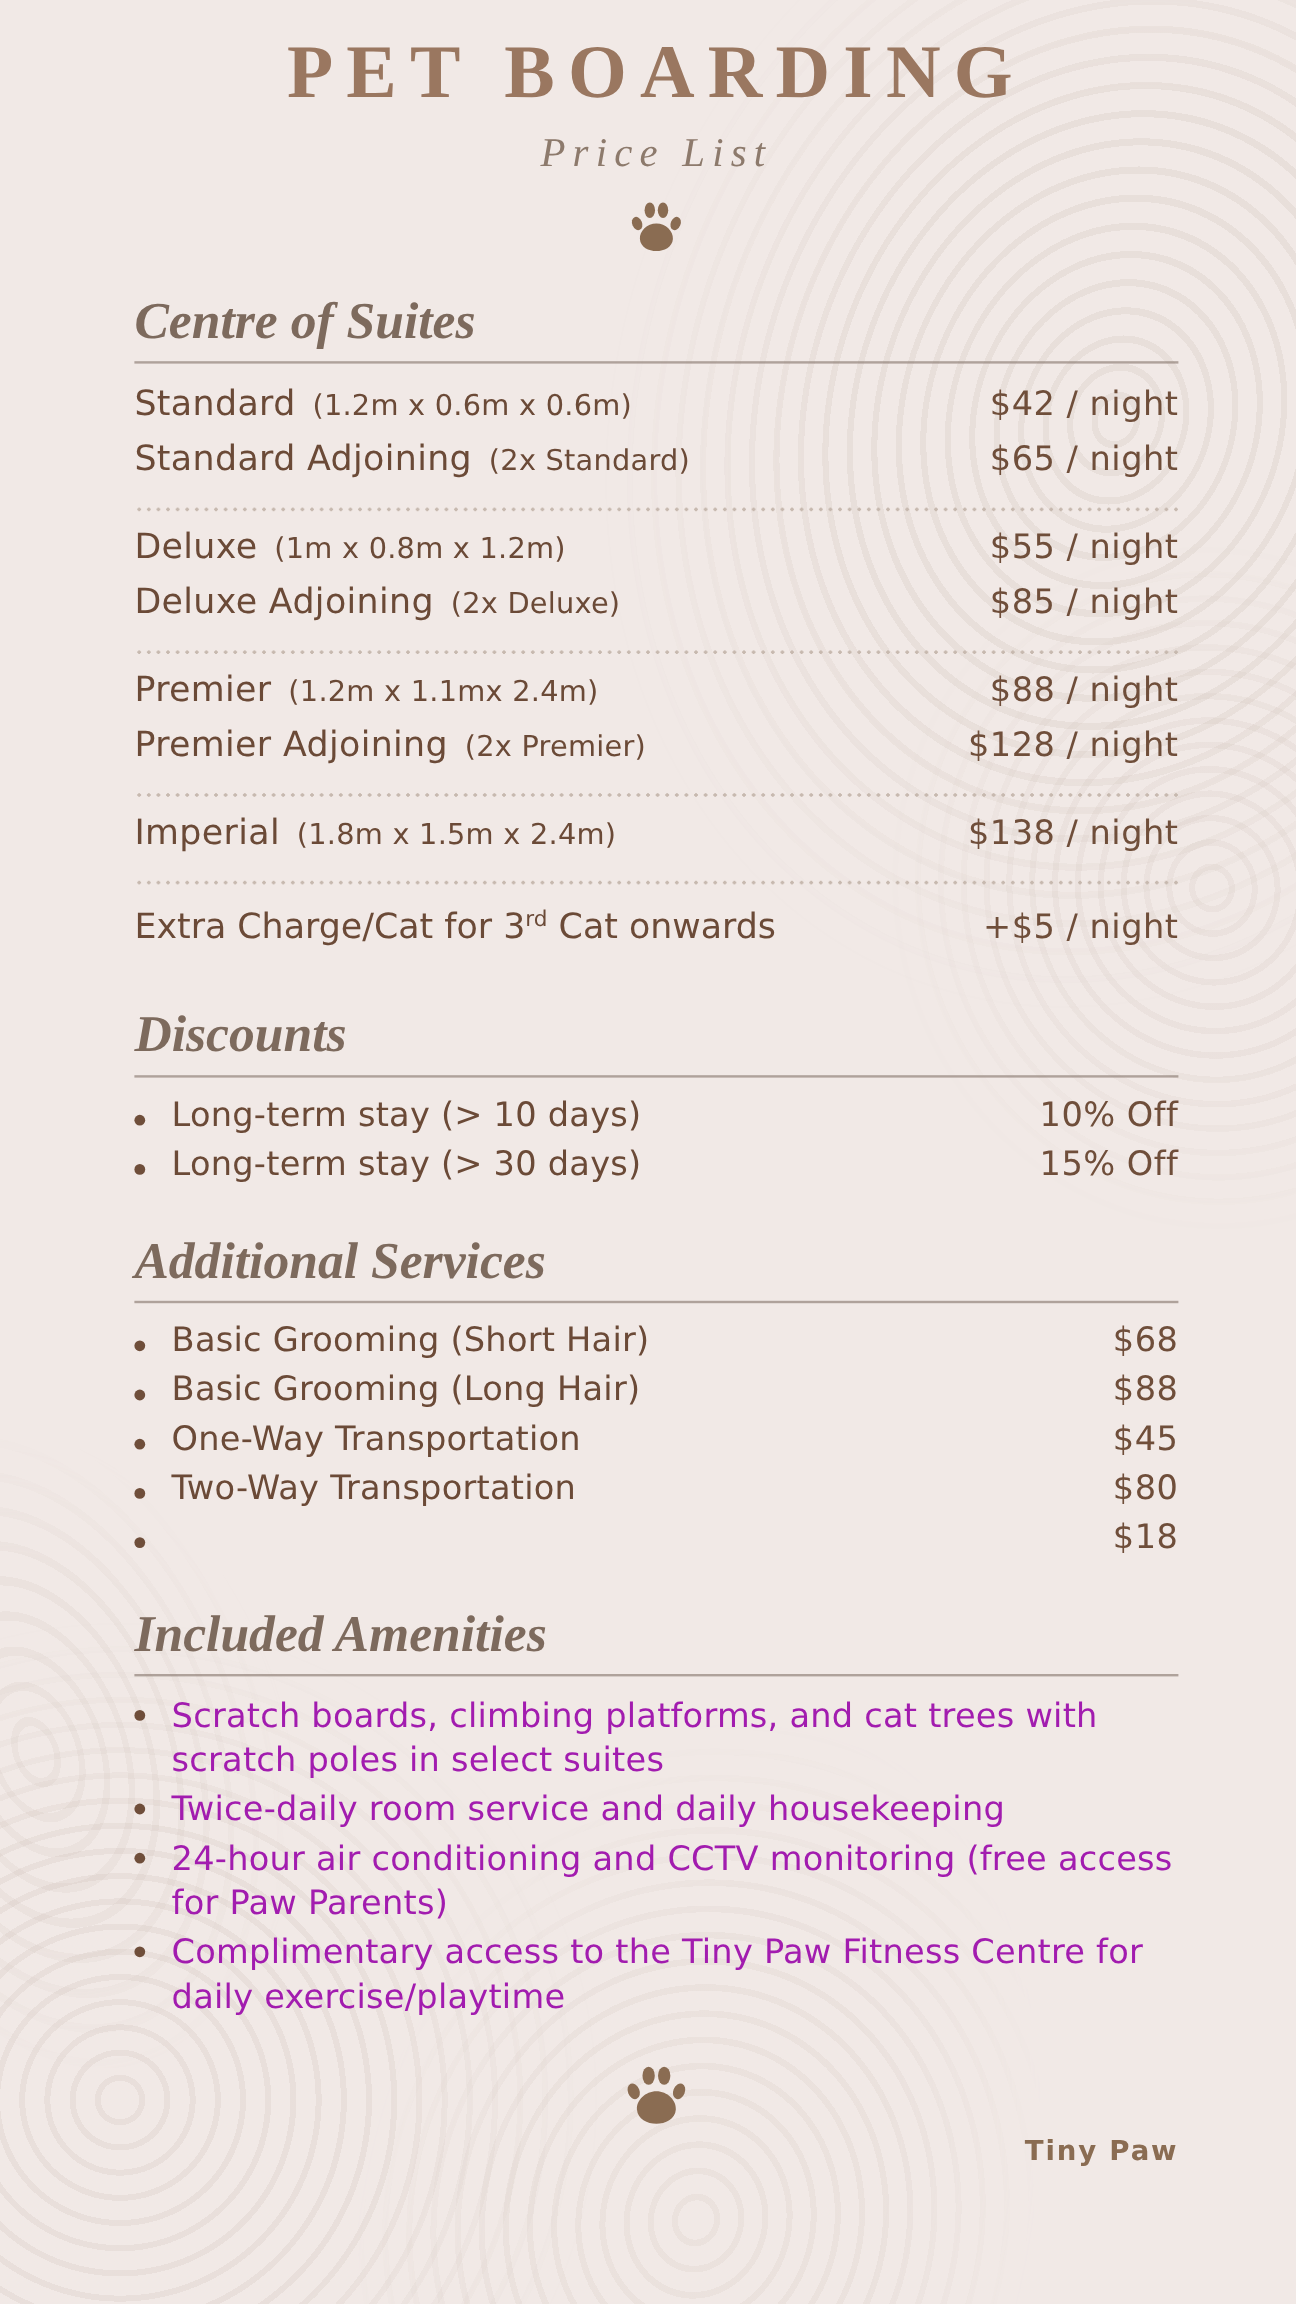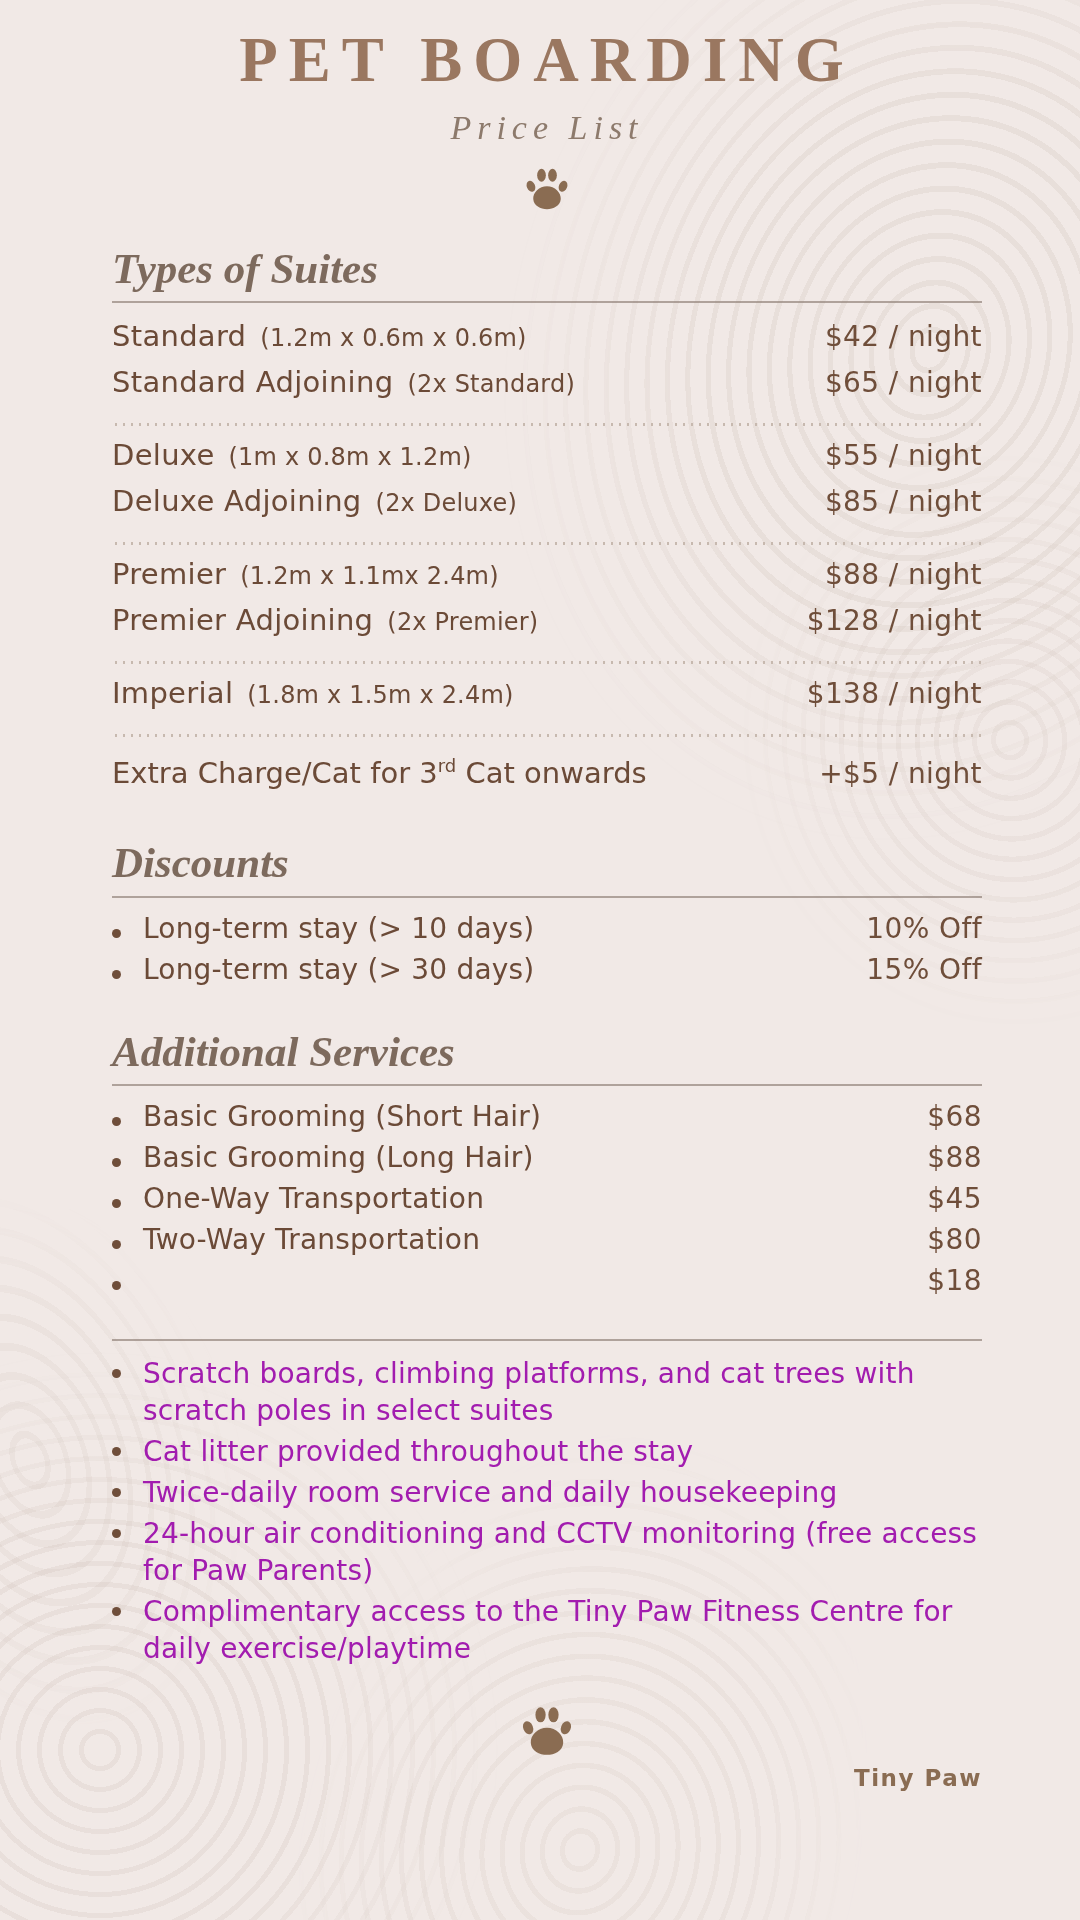--- a/index.html
+++ b/index.html
@@ -104,21 +104,21 @@
     <svg class="paw" width="46" height="44" viewBox="0 0 100 96">
       <ellipse class="paw-fill" cx="38" cy="18" rx="9.5" ry="14"></ellipse>
       <ellipse class="paw-fill" cx="62" cy="18" rx="9.5" ry="14"></ellipse>
       <ellipse class="paw-fill" cx="15" cy="42" rx="9" ry="12.5" transform="rotate(-22 15 42)"></ellipse>
       <ellipse class="paw-fill" cx="85" cy="42" rx="9" ry="12.5" transform="rotate(22 85 42)"></ellipse>
       <path class="paw-fill" d="M50 42 C67 42 81 56 80 70 C79 85 64 92 50 92 C36 92 21 85 20 70 C19 56 33 42 50 42 Z"></path>
     </svg>
   </div>
 
   <div class="section">
-    <div class="sec-head">Types of Suites</div>
+    <div class="sec-head">Centre of Suites</div>
     <div class="rule"></div>
 
     <div class="rows">
       <div class="row">
         <span class="suite-name">Standard</span>
         <span class="suite-detail">(1.2m x 0.6m x 0.6m)</span>
         <span class="price">$42 / night</span>
       </div>
       <div class="row">
         <span class="suite-name">Standard Adjoining</span>
@@ -207,29 +207,26 @@
         <span class="bvalue">$80</span>
       </div>
       <div class="bitem">
         <span class="dot"></span>
         <span class="bvalue">$18</span>
       </div>
     </div>
   </div>
 
   <div class="section">
+    <div class="sec-head">Included Amenities</div>
     <div class="rule"></div>
     <div class="alist">
       <div class="aitem">
         <span class="dot"></span>
         <span class="atext">Scratch boards, climbing platforms, and cat trees with scratch poles in select suites</span>
-      </div>
-      <div class="aitem">
-        <span class="dot"></span>
-        <span class="atext">Cat litter provided throughout the stay</span>
       </div>
       <div class="aitem">
         <span class="dot"></span>
         <span class="atext">Twice-daily room service and daily housekeeping</span>
       </div>
       <div class="aitem">
         <span class="dot"></span>
         <span class="atext">24-hour air conditioning and CCTV monitoring (free access for Paw Parents)</span>
       </div>
       <div class="aitem">

